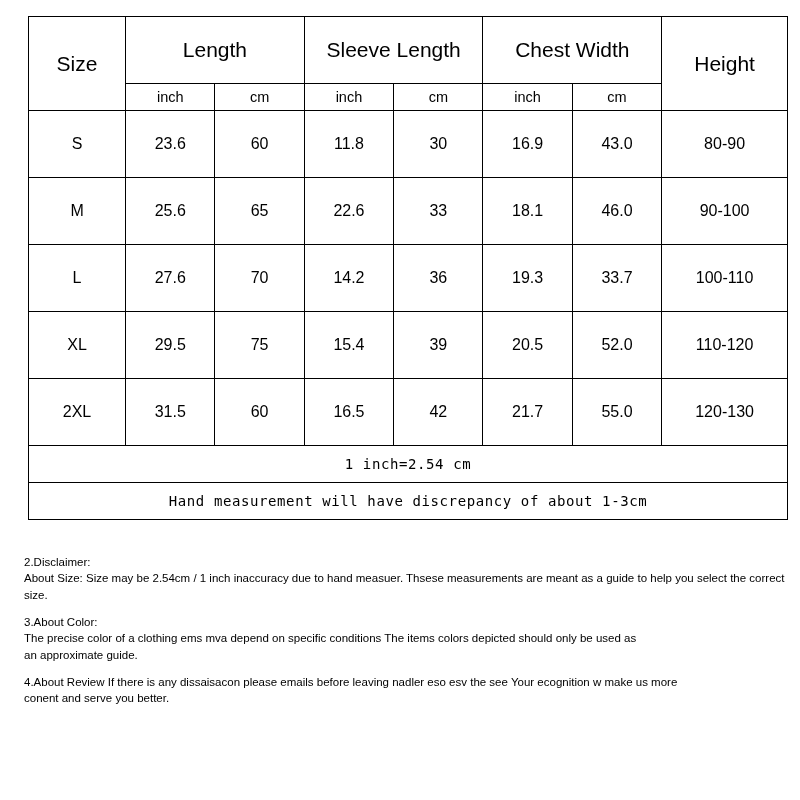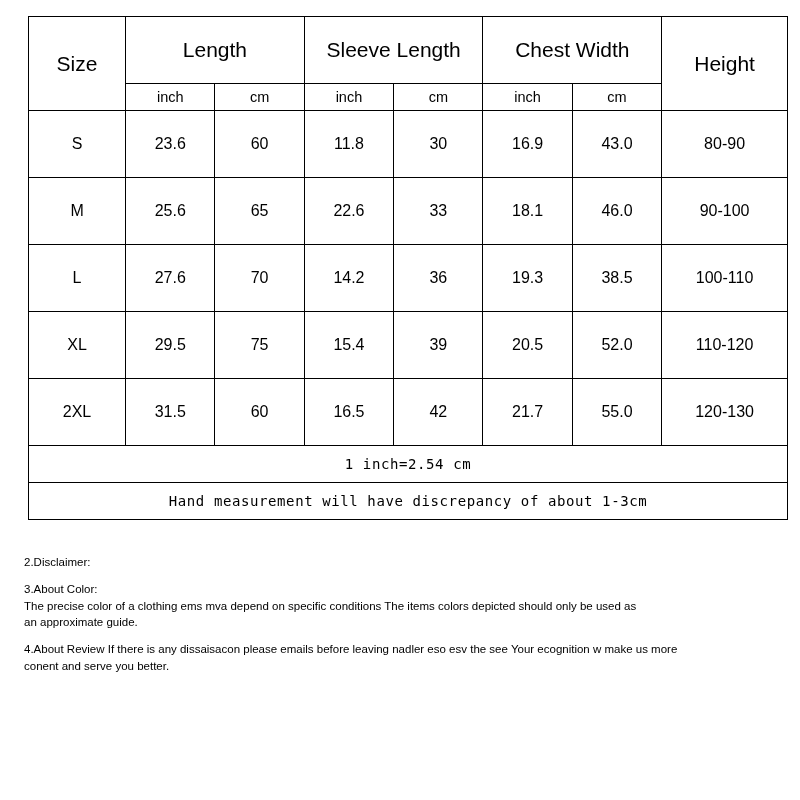--- a/index.html
+++ b/index.html
@@ -137,21 +137,21 @@
         <td>90-100</td>
       </tr>
 
       <tr class="data-row">
         <td class="sz">L</td>
         <td>27.6</td>
         <td>70</td>
         <td>14.2</td>
         <td>36</td>
         <td>19.3</td>
-        <td>38.5</td>
+        <td>33.7</td>
         <td>100-110</td>
       </tr>
 
       <tr class="data-row">
         <td class="sz">XL</td>
         <td>29.5</td>
         <td>75</td>
         <td>15.4</td>
         <td>39</td>
         <td>20.5</td>
@@ -177,20 +177,21 @@
         <td colspan="8">Hand measurement will have discrepancy of about 1-3cm</td>
       </tr>
     </tbody>
   </table>
 
   <div class="notes">
 
 
     <div class="blk">
       <span class="ttl">2.Disclaimer:</span>
+      <span class="ln">About Size: Size may be 2.54cm / 1 inch inaccuracy due to hand measuer. Thsese measurements are meant as a guide to help you select the correct size.</span>
     </div>
 
     <div class="blk">
       <span class="ttl">3.About Color:</span>
       <span class="ln">The precise color of a clothing ems mva depend on specific conditions The items colors depicted should only be used as</span>
       <span class="ln">an approximate guide.</span>
     </div>
 
     <div class="blk">
       <span class="ln">4.About Review If there is any dissaisacon please emails before leaving nadler eso esv the see Your ecognition w make us more</span>

